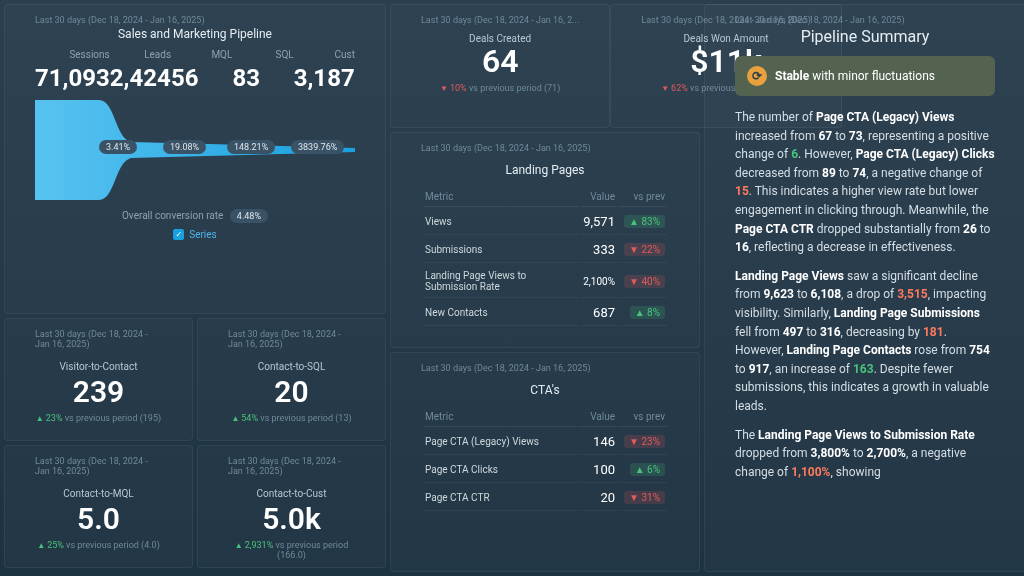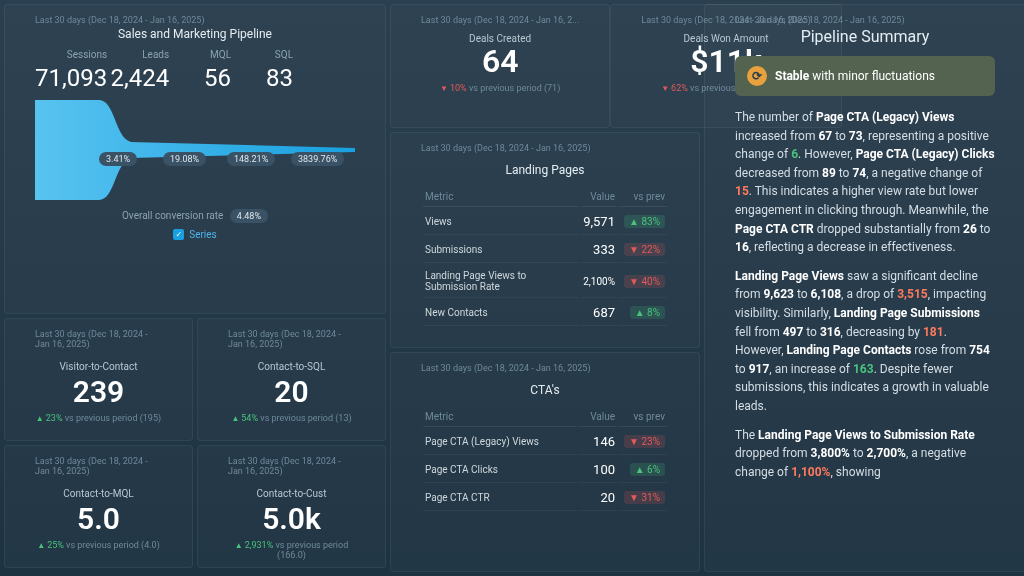--- a/index.html
+++ b/index.html
@@ -24,21 +24,21 @@
   .subline { font-size: 9px; color: #6f8a9b; text-align: center; margin-top: 4px; }
   .delta-down { color: #e05a5a; }
   .delta-up { color: #49c27a; }
   .tri-down::before { content: "▼"; margin-right: 2px; font-size: 8px; }
   .tri-up::before { content: "▲"; margin-right: 2px; font-size: 8px; }
   
   .col-left { display: flex; flex-direction: column; gap: 4px; }
   .funnel-card { flex: 0 0 auto; height: 310px; }
   .funnel-stages { display: grid; grid-template-columns: repeat(5,1fr); margin-top: 8px; }
   .stage-label { font-size: 10px; color: #8aa3b3; text-align: right; }
-  .stage-num { font-size: 24px; font-weight: 400; color: #fff; text-align: right; margin-top: 4px; }
+  .stage-num { font-size: 24px; font-weight: 700; color: #fff; text-align: left; margin-top: 4px; }
   .funnel-svg-wrap { height: 100px; margin-top: 8px; position: relative; }
   .pill { background: #3a5266; color: #e0e7ec; font-size: 9px; padding: 2px 7px; border-radius: 10px; }
   .overall { font-size: 10px; color: #8aa3b3; text-align: center; margin-top: 10px; }
   .series { text-align: center; font-size: 10px; color: #4fb3e8; margin-top: 8px; display:flex; align-items:center; justify-content:center; gap:5px; }
   .series-check { width:11px; height:11px; background:#18a0e0; border-radius:2px; color:#fff; font-size:8px; line-height:11px; text-align:center; }
   .pair-row { display: grid; grid-template-columns: 1fr 1fr; gap: 4px; }
   .metric-card { height: 123px; }
   .metric-label { font-size: 10px; color: #b8c7d1; text-align: center; margin-top: 12px; }
   .metric-num { font-size: 30px; font-weight: 600; color: #fff; text-align: center; margin-top: 2px; }
   
@@ -85,32 +85,36 @@
           <div class="stage-num">2,424</div>
         </div>
       <div>
           <div class="stage-label">MQL</div>
           <div class="stage-num">56</div>
         </div>
       <div>
           <div class="stage-label">SQL</div>
           <div class="stage-num">83</div>
         </div>
+      <div>
+          <div class="stage-label">Cust</div>
+          <div class="stage-num">3,187</div>
+        </div>
     </div>
     <div class="funnel-svg-wrap">
       <svg width="100%" height="100%" viewBox="0 0 360 100" preserveAspectRatio="none">
         <defs>
             <linearGradient id="fg" x1="0" y1="0" x2="1" y2="0">
               <stop offset="0%" stop-color="#58c3f0"></stop>
               <stop offset="100%" stop-color="#18a0e0"></stop>
             </linearGradient>
           </defs>
         <path d="M0,0 L72,0 C90,0 90,38 108,42 L360,48 L360,52 L108,58 C90,62 90,100 72,100 L0,100 Z" fill="url(#fg)"></path>
       </svg>
-      <div style="position:absolute; top:52px; left:0; right:0; display:grid; grid-template-columns:repeat(5,1fr);">
+      <div style="position:absolute; top:40px; left:0; right:0; display:grid; grid-template-columns:repeat(5,1fr);">
         <span></span>
         <span class="pill" style="justify-self:start">3.41%</span>
         <span class="pill" style="justify-self:start">19.08%</span>
         <span class="pill" style="justify-self:start">148.21%</span>
         <span class="pill" style="justify-self:start">3839.76%</span>
       </div>
     </div>
     <div class="overall">
       <span>Overall conversion rate</span>
       <span class="pill" style="margin-left:4px">4.48%</span>

